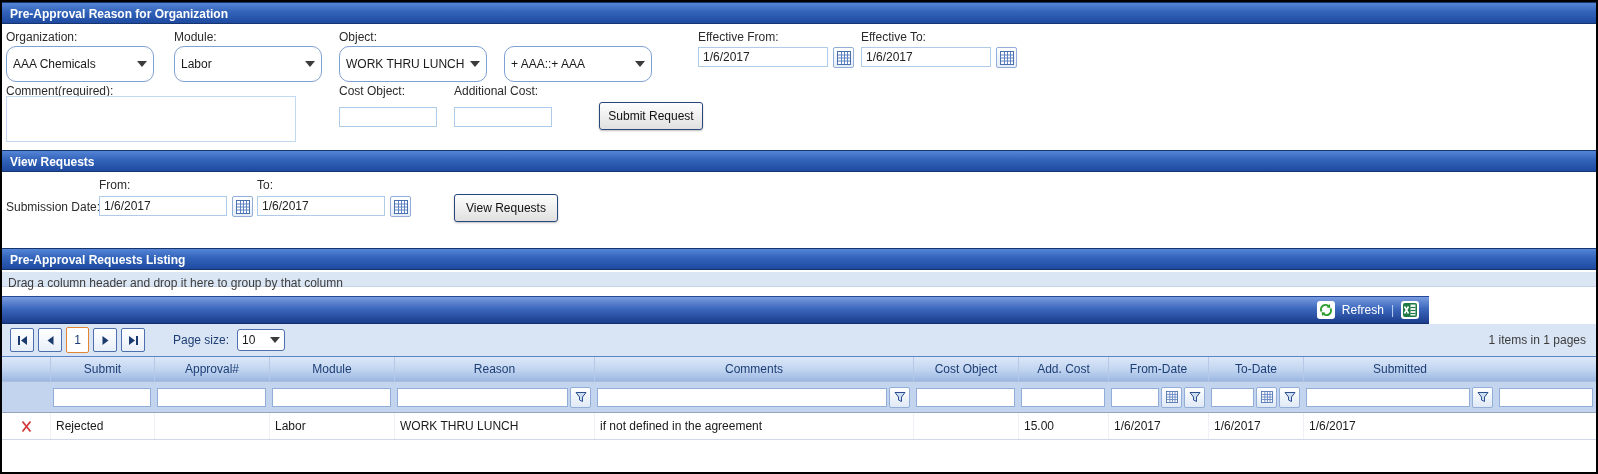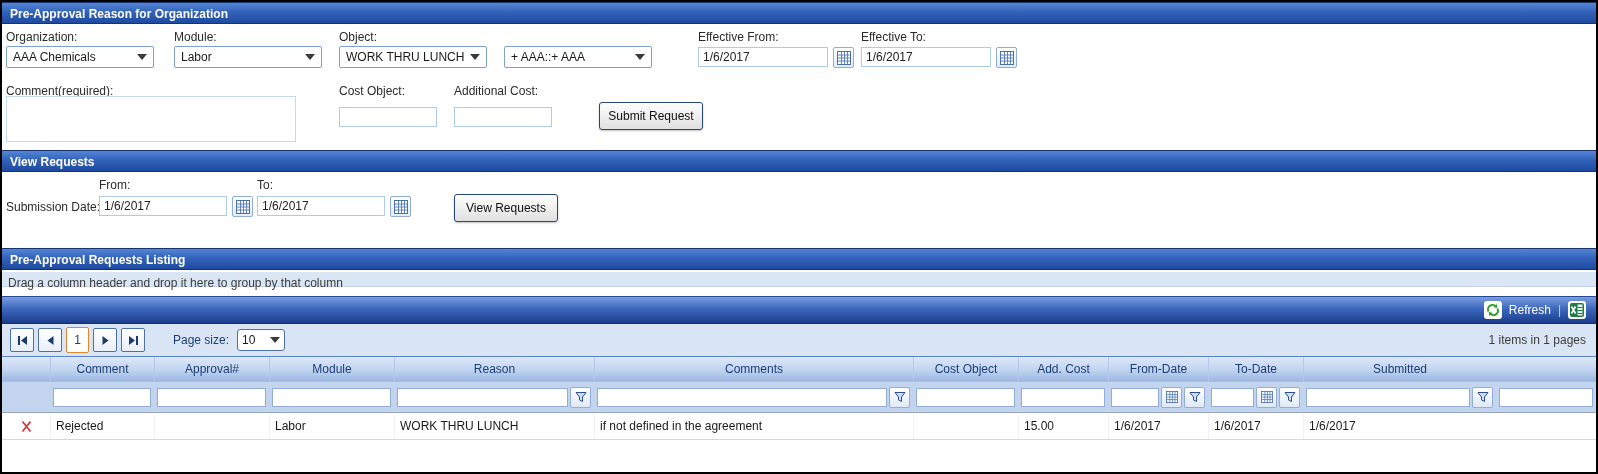--- a/index.html
+++ b/index.html
@@ -11,22 +11,22 @@
   .sec-hdr {
     position:absolute; left:0; width:1594px; height:22px;
     background:linear-gradient(180deg,#5585d6 0%,#3263ba 45%,#1e4aa0 100%);
     border-top:1px solid #16356f; border-bottom:1px solid #16356f;
     color:#fff; font-weight:bold; line-height:22px; padding-left:8px;
     box-sizing:border-box;
   }
   .lbl { position:absolute; color:#2b2b2b; white-space:nowrap; }
   .navy { color:#1d3e75; }
   .select {
-    position:absolute; height:22px; background:#fff;
-    border:1px solid #7fa0d4; border-radius:2px; box-sizing:border-box;
+    position:absolute; height:36px; background:#fff;
+    border:1px solid #7fa0d4; border-radius:10px; box-sizing:border-box;
     display:flex; align-items:center; padding:0 6px; cursor:default;
   }
   .sel-val { flex:1; color:#1a1a1a; white-space:nowrap; overflow:hidden; }
   .arrow-down {
     width:0; height:0; border-left:5px solid transparent; border-right:5px solid transparent;
     border-top:6px solid #3b3b3b; margin-left:4px;
   }
   .txt {
     position:absolute; height:20px; border:1px solid #aecbe8; box-sizing:border-box;
     font-family:"Liberation Sans",sans-serif; font-size:12px; padding:0 4px; color:#222;
@@ -46,21 +46,21 @@
     border:1px solid #27477c; border-radius:3px; box-shadow:0 1px 2px rgba(0,0,0,.25);
     font-family:"Liberation Sans",sans-serif; font-size:12px; color:#111;
     display:flex; align-items:center; justify-content:center; cursor:pointer;
   }
   .groupbar {
     position:absolute; left:0; width:1594px; height:16px; background:#dbe6f4;
     border-top:1px solid #ffffff; border-bottom:1px solid #c5d4ea; box-sizing:border-box;
     line-height:23px; padding-left:6px; color:#3c3c3c;
   }
   .toolbar {
-    position:absolute; left:0; width:1594px; height:28px; box-sizing:border-box;
+    position:absolute; left:0; width:1427px; height:28px; box-sizing:border-box;
     background:linear-gradient(180deg,#7a9cdf 0%,#3c68bd 45%,#1b3c8c 100%);
     border-top:1px solid #24479a; border-bottom:1px solid #12306e;
     display:flex; align-items:center; justify-content:flex-end; gap:7px; padding-right:10px;
   }
   .toolbar .tlabel { color:#fff; }
   .toolbar .sep { color:#bcd0f2; }
   .iconbox {
     width:18px; height:18px; background:#fff; border-radius:3px;
     display:flex; align-items:center; justify-content:center;
   }
@@ -293,21 +293,21 @@
       <span class="arrow-down"></span>
     </span>
     <span class="items-info">1 items in 1 pages</span>
   </div>
 
   <div class="grid-row gridhead" style="top:354px;">
     <div class="gh">
         <span></span>
       </div>
     <div class="gh">
-        <span>Comment</span>
+        <span>Submit</span>
       </div>
     <div class="gh">
         <span>Approval#</span>
       </div>
     <div class="gh">
         <span>Module</span>
       </div>
     <div class="gh">
         <span>Reason</span>
       </div>

